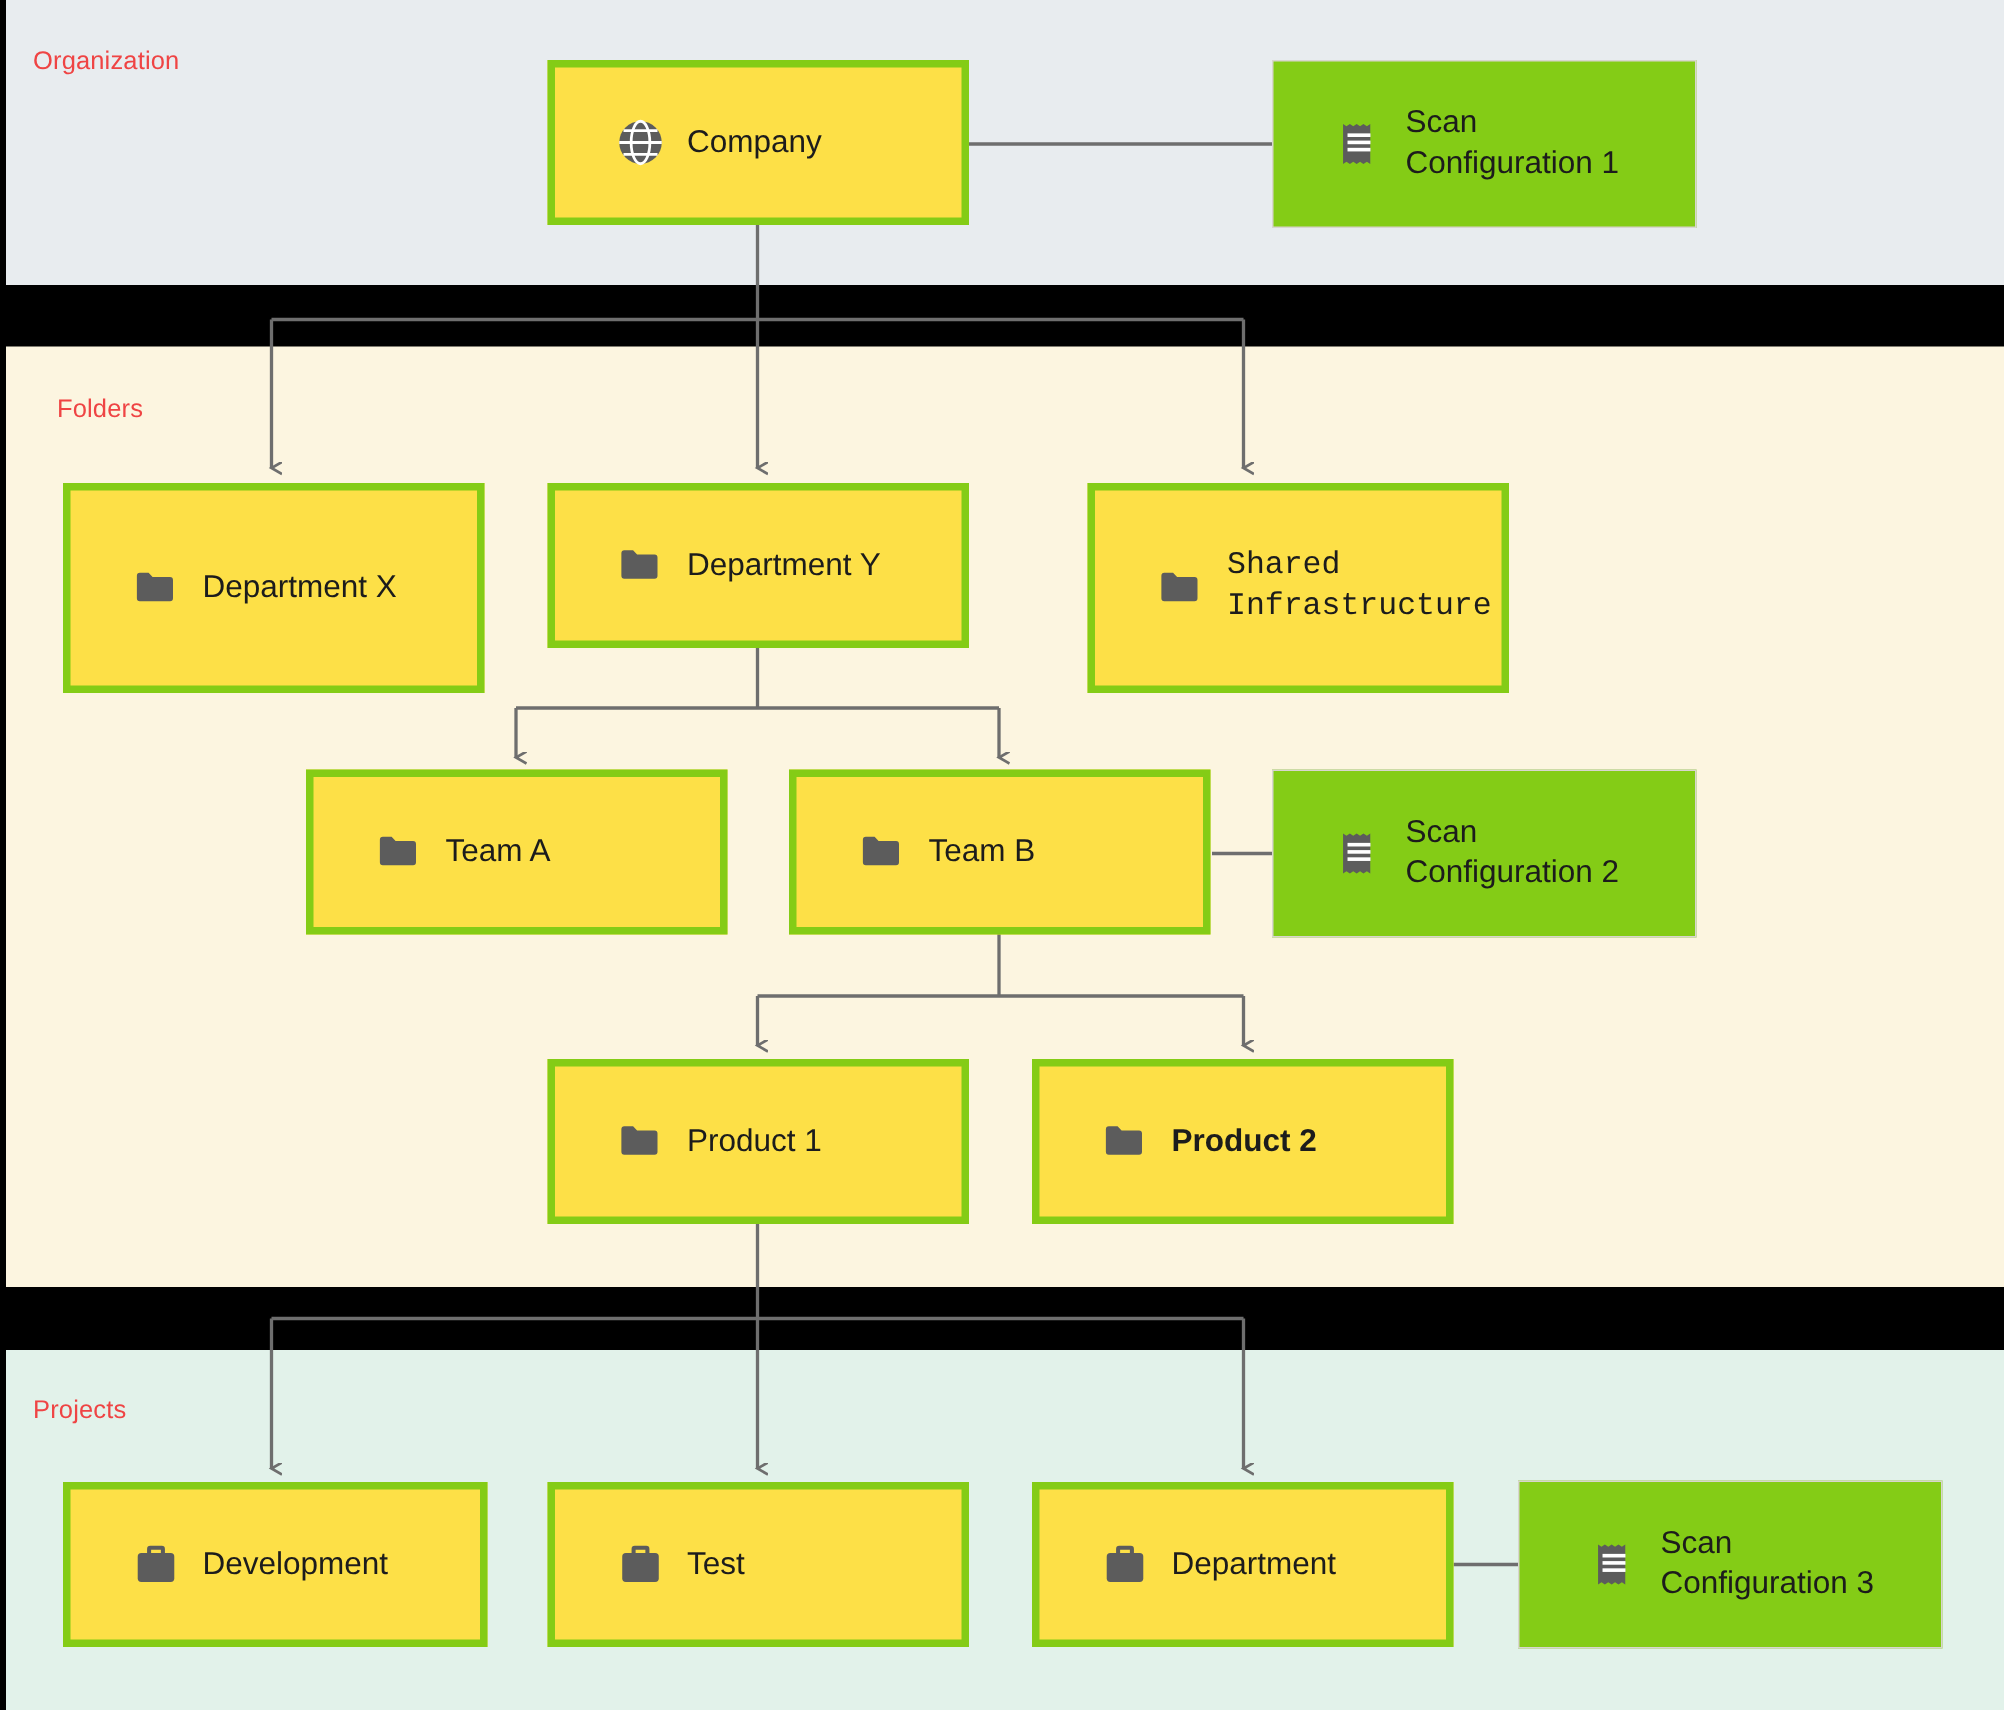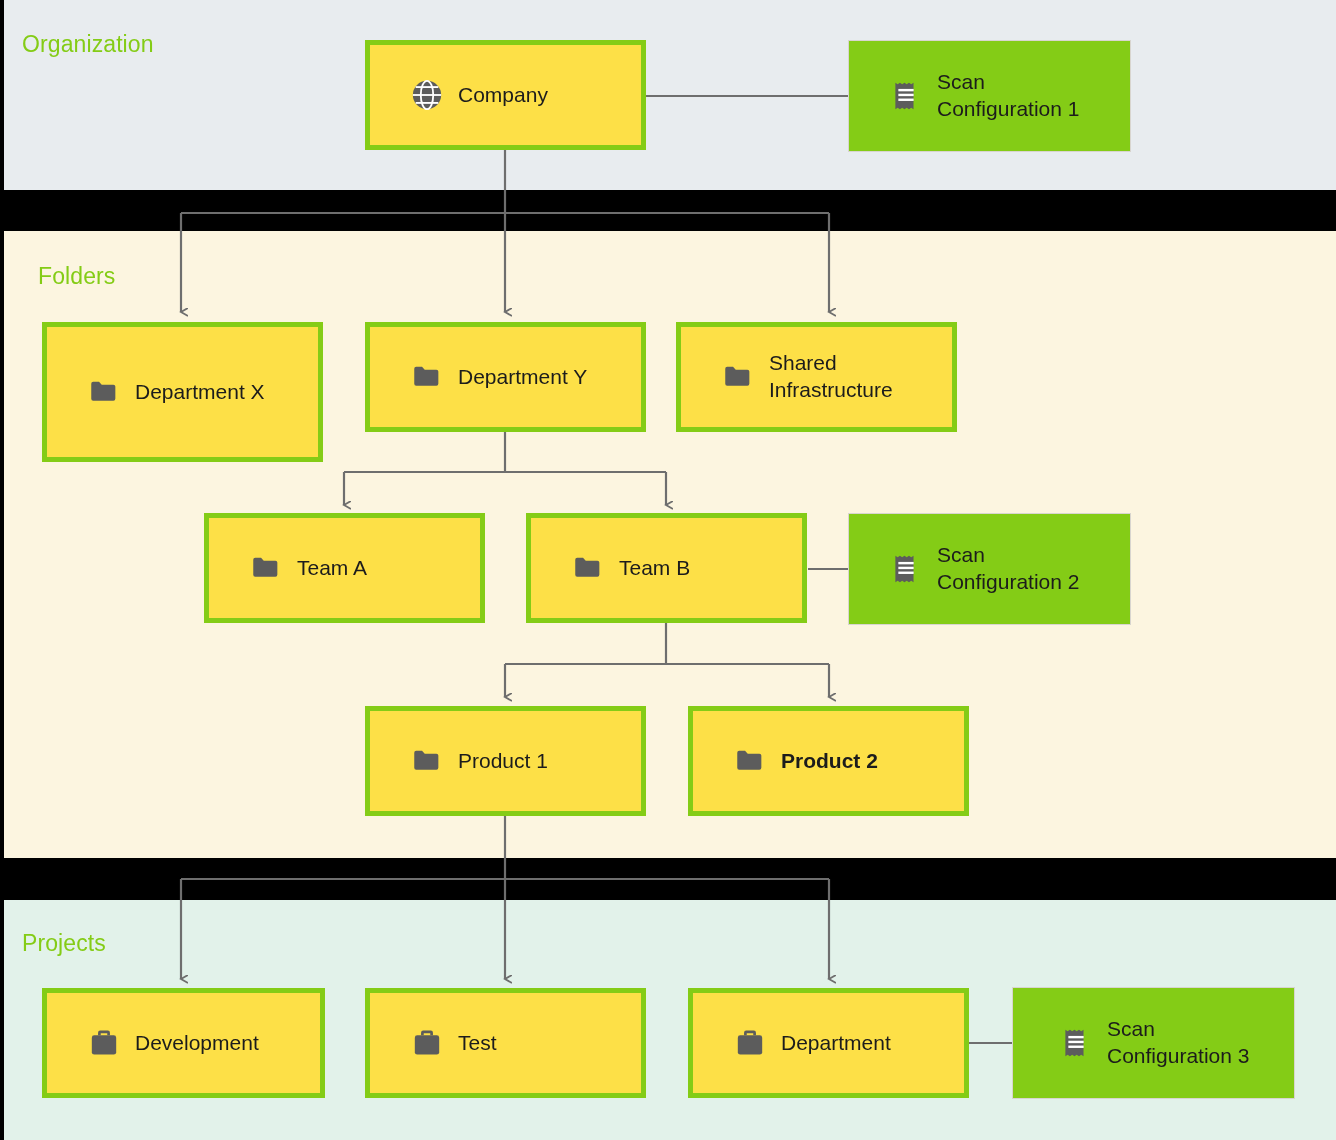--- a/index.html
+++ b/index.html
@@ -19,22 +19,22 @@
     position: absolute;
     left: 4px;
     right: 0;
   }
   .band-org      { top: 0px;   height: 190px; background: #e8ecef; }
   .band-folders  { top: 231px; height: 627px; background: #fcf5e0; }
   .band-projects { top: 900px; height: 240px; background: #e2f2ea; }
 
   .band-label {
     position: absolute;
-    font-size: 23px;
-    color: #84cc16;
+    font-size: 17px;
+    color: #ef4444;
     letter-spacing: 0.1px;
     white-space: nowrap;
   }
 
   
   #wires {
     position: absolute;
     left: 0; top: 0;
     width: 1336px; height: 1140px;
     pointer-events: none;
@@ -179,21 +179,21 @@
       <span class="icon">
         <svg width="34" height="34" viewBox="0 0 24 24">
           <path d="M3 6.2 a1.4 1.4 0 0 1 1.4-1.4 h4.1 l1.9 2.0 h8.2 a1.4 1.4 0 0 1 1.4 1.4 v8.6
                    a1.4 1.4 0 0 1 -1.4 1.4 H4.4 A1.4 1.4 0 0 1 3 16.8 Z" fill="#5c5c5c"></path>
         </svg>
       </span>
       <span class="node-label">Department Y</span>
     </div>
   </div>
 
-  <div class="node" style="left:676px; top:322px; width:281px; height:110px;">
+  <div class="node" style="left:725px; top:322px; width:281px; height:140px;font-family:Liberation Mono, monospace;">
     <div class="node-inner">
       <span class="icon">
         <svg width="34" height="34" viewBox="0 0 24 24">
           <path d="M3 6.2 a1.4 1.4 0 0 1 1.4-1.4 h4.1 l1.9 2.0 h8.2 a1.4 1.4 0 0 1 1.4 1.4 v8.6
                    a1.4 1.4 0 0 1 -1.4 1.4 H4.4 A1.4 1.4 0 0 1 3 16.8 Z" fill="#5c5c5c"></path>
         </svg>
       </span>
       <span class="node-label">Shared
 Infrastructure</span>
     </div>

